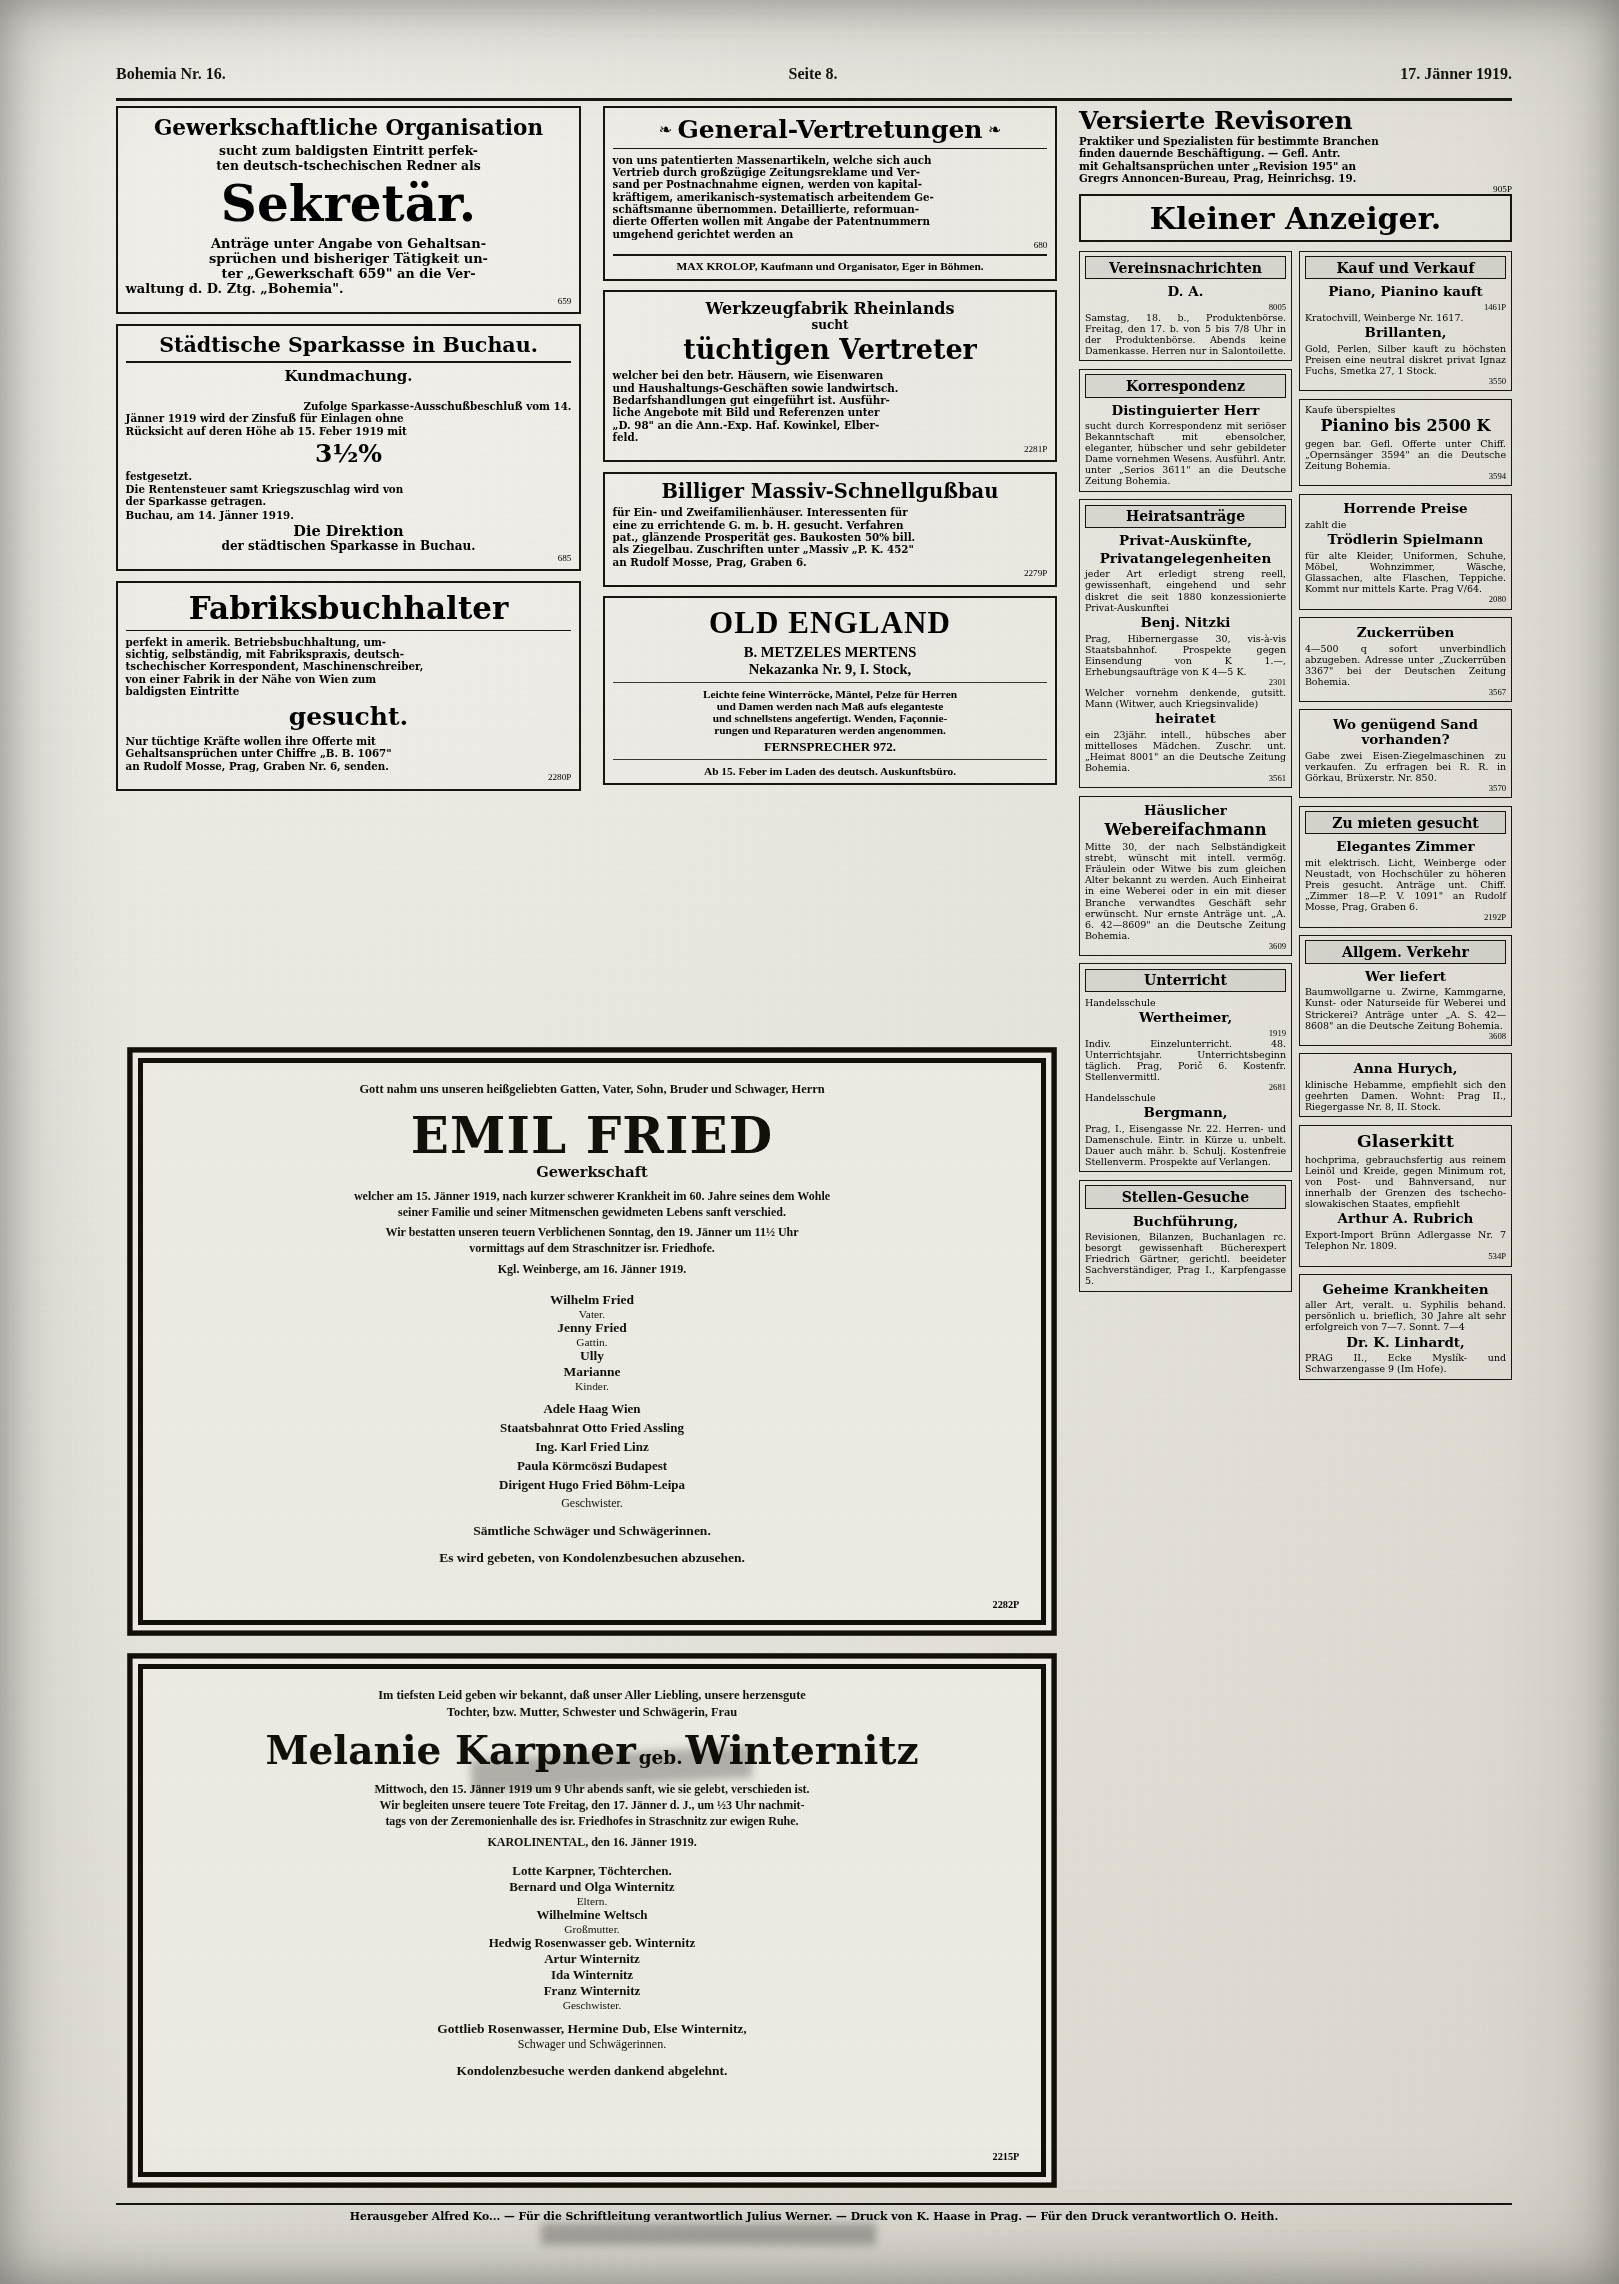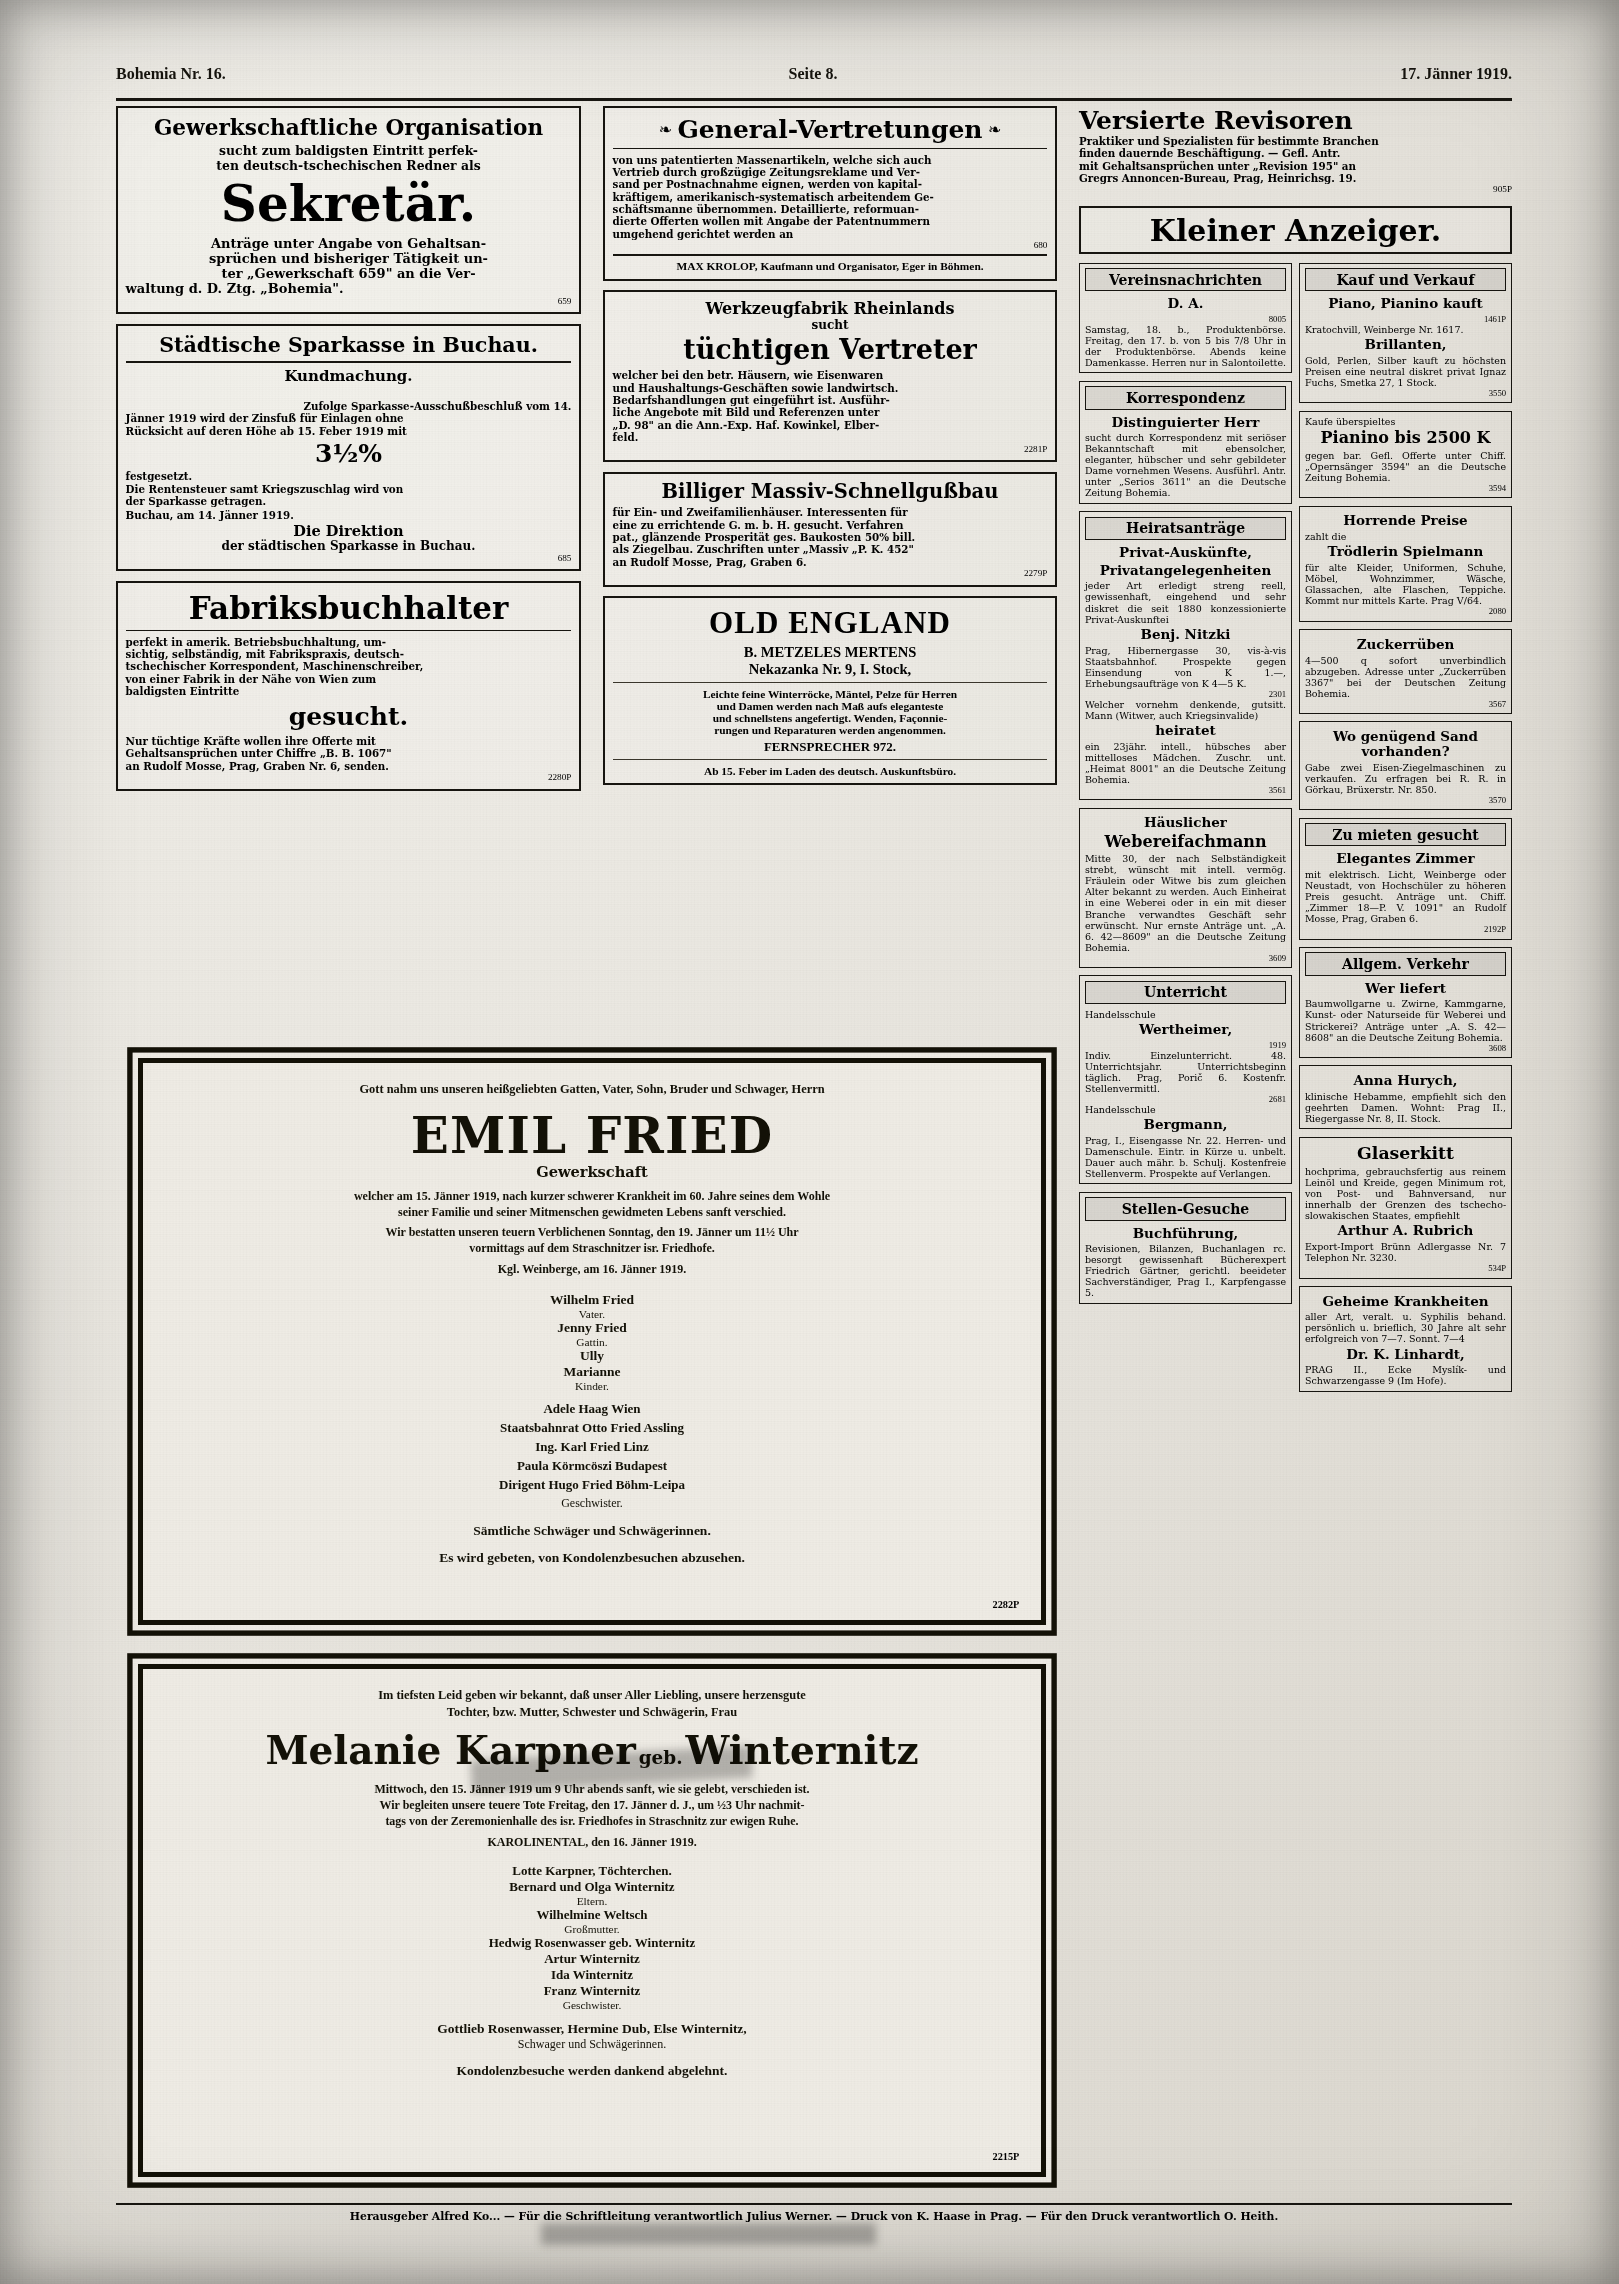--- a/index.html
+++ b/index.html
@@ -221,21 +221,21 @@
       <div class="center b" style="font-size:11.4px;">rungen und Reparaturen werden angenommen.</div>
       <div class="center b" style="font-size:13px;margin-top:3.2px;">FERNSPRECHER 972.</div>
       <div class="hr thinline"></div>
       <div class="center b" style="font-size:11.4px;">Ab 15. Feber im Laden des deutsch. Auskunftsbüro.</div>
     </div>
 
   </div>
 
   <div class="col colC">
 
-    <div style="margin-bottom:12px;">
+    <div style="margin-bottom:0;">
       <div class="frak" style="font-size:25px;">Versierte Revisoren</div>
       <div class="frak sm just">Praktiker und Spezialisten für bestimmte Branchen</div>
       <div class="frak sm just">finden dauernde Beschäftigung. — Gefl. Antr.</div>
       <div class="frak sm just">mit Gehaltsansprüchen unter „Revision 195" an</div>
       <div class="frak sm">Gregrs Annoncen-Bureau, Prag, Heinrichsg. 19.</div>
       <span class="ref">905P</span>
     </div>
 
     <div class="box" style="border-width:2.7px;padding:4.3px 5.4px;margin-bottom:8.7px;">
       <div class="frak center" style="font-size:30px;">Kleiner Anzeiger.</div>
@@ -354,21 +354,21 @@
 
         <div class="cbox">
           <div class="ctitle">Anna Hurych,</div>
           <div class="ctxt">klinische Hebamme, empfiehlt sich den geehrten Damen. Wohnt: Prag II., Riegergasse Nr. 8, II. Stock.</div>
         </div>
 
         <div class="cbox">
           <div class="ctitle" style="font-size:17.3px;">Glaserkitt</div>
           <div class="ctxt">hochprima, gebrauchsfertig aus reinem Leinöl und Kreide, gegen Minimum rot, von Post- und Bahnversand, nur innerhalb der Grenzen des tschecho-slowakischen Staates, empfiehlt</div>
           <div class="ctitle">Arthur A. Rubrich</div>
-          <div class="ctxt">Export-Import Brünn Adlergasse Nr. 7 Telephon Nr. 3230.</div>
+          <div class="ctxt">Export-Import Brünn Adlergasse Nr. 7 Telephon Nr. 1809.</div>
           <span class="cnum">534P</span>
         </div>
 
         <div class="cbox">
           <div class="ctitle">Geheime Krankheiten</div>
           <div class="ctxt">aller Art, veralt. u. Syphilis behand. persönlich u. brieflich, 30 Jahre alt sehr erfolgreich von 7—7. Sonnt. 7—4</div>
           <div class="ctitle">Dr. K. Linhardt,</div>
           <div class="ctxt">PRAG II., Ecke Myslík- und Schwarzengasse 9 (Im Hofe).</div>
         </div>
 

